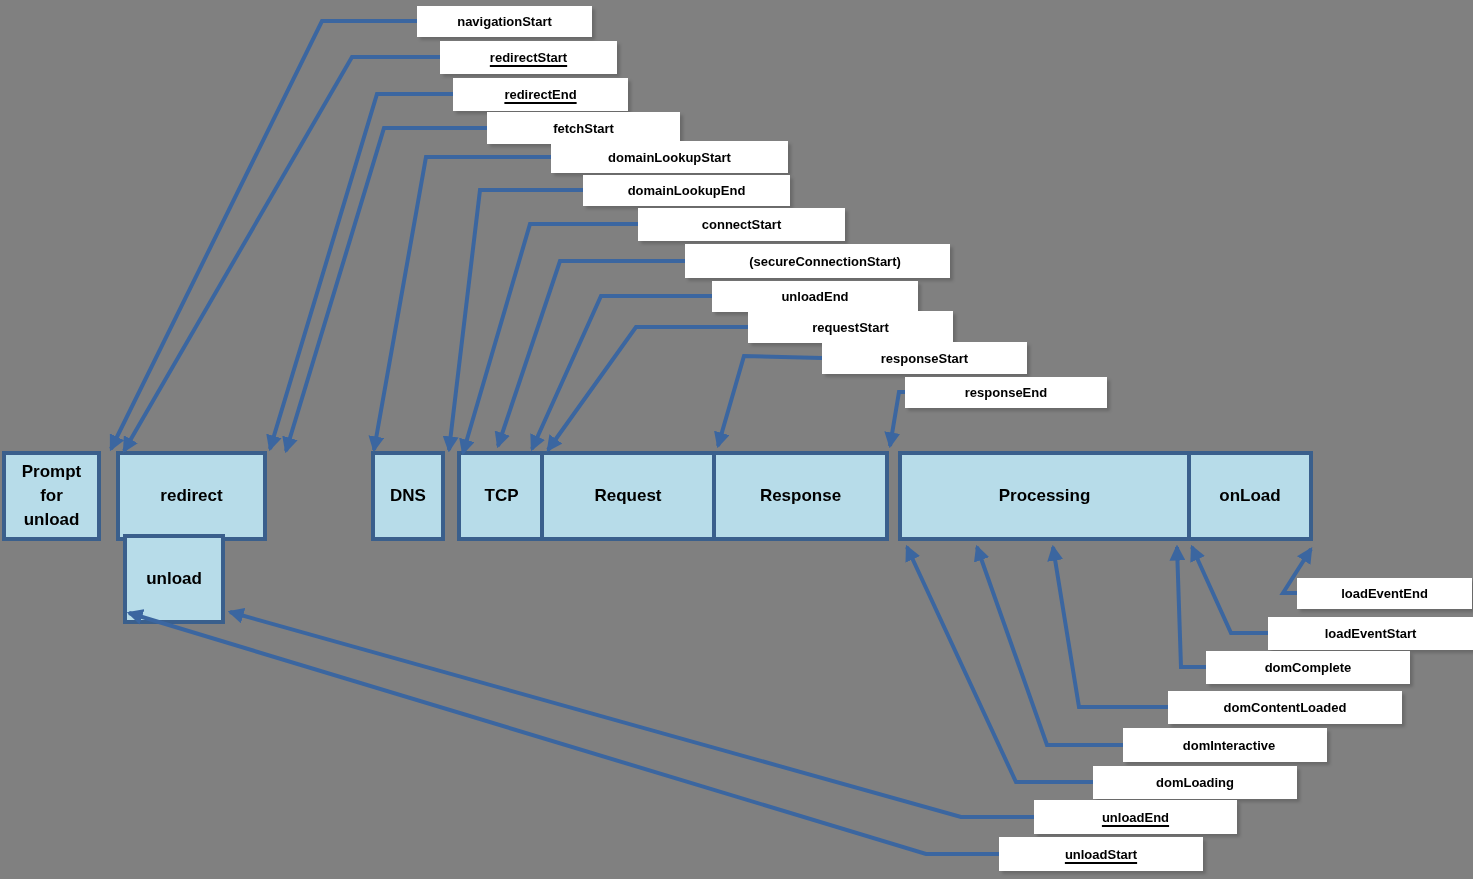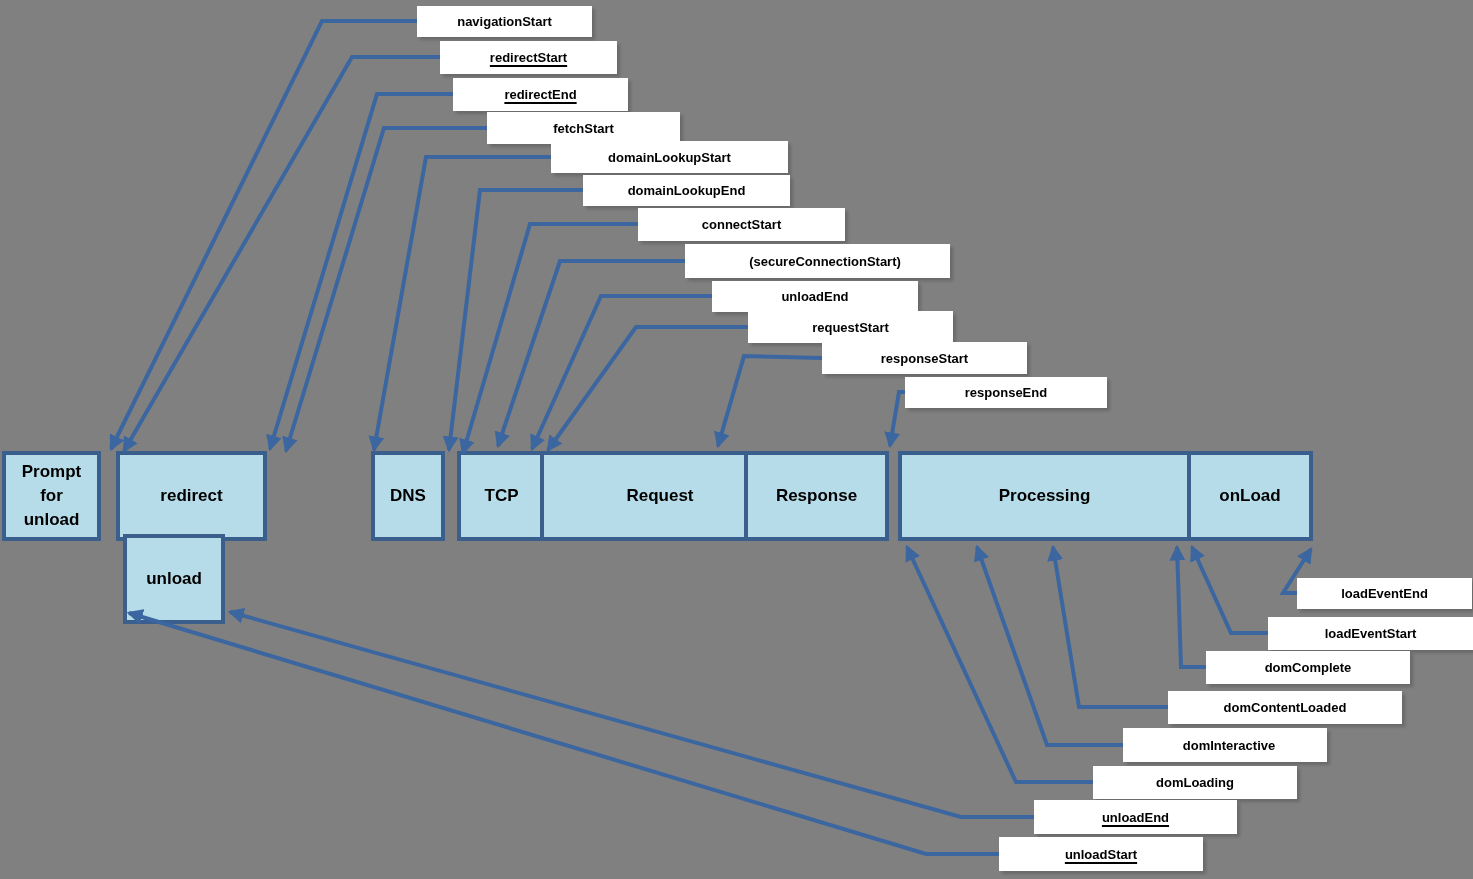--- a/index.html
+++ b/index.html
@@ -61,21 +61,21 @@
 
   <div class="tbox" style="left:2px;top:451px;width:99px;height:90px;padding:0 4px;">Prompt for unload</div>
 
   <div class="tbox" style="left:116px;top:451px;width:151px;height:90px;">redirect</div>
 
 
   <div class="tbox" style="left:371px;top:451px;width:74px;height:90px;">DNS</div>
 
   <div class="tbox" style="left:457px;top:451px;width:89px;height:90px;">TCP</div>
 
-  <div class="tbox-group" style="left:540px;top:451px;width:349px;height:90px;padding-left:32px;">
+  <div class="tbox-group" style="left:540px;top:451px;width:349px;height:90px;">
     <div class="tbox-cell divider" style="width:172px;">Request</div>
     <div class="tbox-cell" style="flex:1;">Response</div>
   </div>
 
   <div class="tbox-group" style="left:898px;top:451px;width:415px;height:90px;">
     <div class="tbox-cell divider" style="width:289px;">Processing</div>
     <div class="tbox-cell" style="flex:1;">onLoad</div>
   </div>
 
   <div class="tbox" style="left:123px;top:518px;width:102px;height:90px;margin-top:16px;">unload</div>

